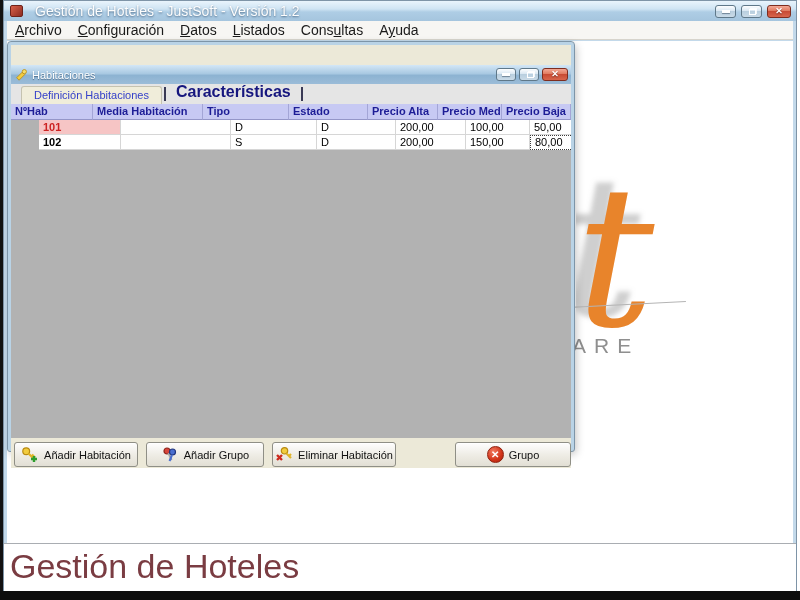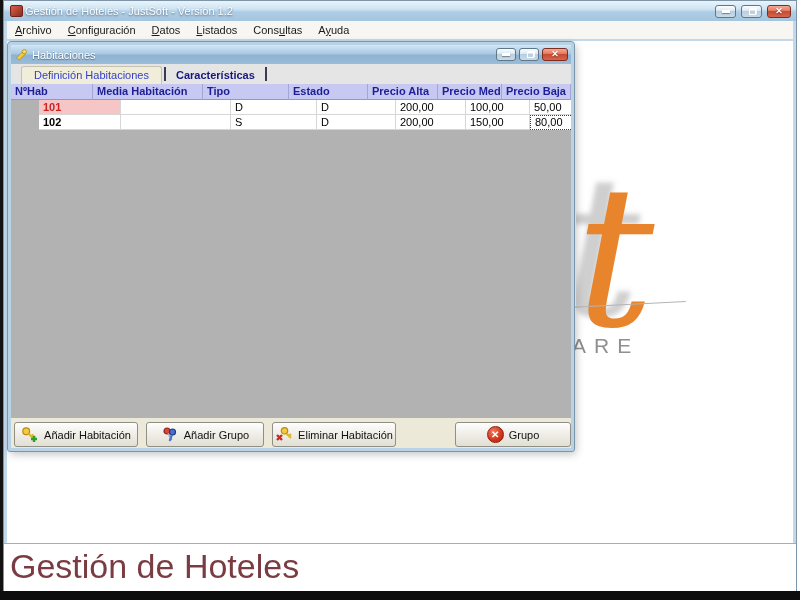--- a/index.html
+++ b/index.html
@@ -10,35 +10,35 @@
 
   .edge-left   { position:absolute; left:0; top:0; width:3px; height:600px; background:#121212; z-index:50; }
   .edge-bottom { position:absolute; left:0; top:591px; width:800px; height:9px; background:#0d0d0d; z-index:50; }
 
   
   .main-window { position:absolute; left:3px; top:0; width:794px; height:591px;
                  background:#c3d9ea; border:1px solid #7e94a7; }
   .main-titlebar { position:absolute; left:0; top:0; right:0; height:20px;
                    background:linear-gradient(to bottom,#e9f4fc 0%,#cfe4f3 40%,#aecde5 55%,#a5c5de 100%);
                    display:flex; align-items:center; padding-left:6px; }
-  .main-title-text { font-size:11px; color:#fdfdfd; text-shadow:0 1px 2px rgba(70,100,130,.9); margin-left:2px; white-space:nowrap; }
+  .main-title-text { font-size:14px; color:#fdfdfd; text-shadow:0 1px 2px rgba(70,100,130,.9); margin-left:12px; white-space:nowrap; }
   .app-icon { width:13px; height:12px; background:linear-gradient(135deg,#d9604a,#8c2b20); border:1px solid #6e221a; border-radius:2px; }
 
   .caption-group { position:absolute; top:4px; right:5px; display:flex; gap:5px; }
   .cap-btn { width:21px; height:13px; border:1px solid #5f7889; border-radius:3px;
              background:linear-gradient(to bottom,#fdfeff,#d9e7f2 45%,#b9cfdf 50%,#cadbe8);
              display:flex; align-items:center; justify-content:center; }
   .cap-btn.close { width:24px; border:1px solid #7e2d1f;
              background:linear-gradient(to bottom,#f3a895,#e07a5f 45%,#c84b34 50%,#d8664c); }
   .glyph-min { width:8px; height:3px; background:#fff; box-shadow:0 1px 1px rgba(60,80,100,.6); }
   .glyph-restore { width:7px; height:6px; border:1px solid #fff; box-shadow:1px -1px 0 0 rgba(255,255,255,.85); margin-left:2px; }
   .glyph-x { color:#fff; font-size:9px; font-weight:bold; line-height:1; text-shadow:0 1px 1px rgba(90,20,10,.7); }
 
   .menu-bar { position:absolute; left:3px; right:3px; top:20px; height:19px; background:#f7f6f3;
-              border-bottom:1px solid #d7d4cc; display:flex; align-items:center; font-size:11px; color:#1a1a1a; }
+              border-bottom:1px solid #d7d4cc; display:flex; align-items:center; font-size:14px; color:#1a1a1a; }
   .menu-item { padding:2px 8px; cursor:default; }
 
   .main-client { position:absolute; left:3px; right:3px; top:40px; bottom:3px; background:#fff; }
 
   
   .logo-t { position:absolute; left:576px; top:158px; width:170px; height:220px; overflow:hidden; z-index:1;
             font-family:"DejaVu Serif", serif; font-style:italic; font-size:195px; line-height:200px;
             color:var(--logo-orange,#e8842b); text-shadow:-14px -10px 5px rgba(160,160,160,.5); }
   .logo-swoosh { position:absolute; left:568px; top:304px; width:118px; height:1px; background:#b4b4b4;
                  transform:rotate(-3deg); z-index:1; }
@@ -49,34 +49,34 @@
   .status-band { position:absolute; left:4px; top:543px; width:792px; height:48px; background:#fff;
                  border-top:1px solid #a9adb2; z-index:2;padding-left:10px; }
   .status-title { position:absolute; left:6px; top:3px; font-size:34px; color:var(--title-maroon,#7a3c42); }
 
   
   .child-window { position:absolute; left:8px; top:42px; width:566px; height:409px; z-index:10;
                   background:#ece9d8; border:3px solid #b9d3e6; outline:1px solid #7d95a8;
                   border-radius:3px 3px 2px 2px; box-shadow:2px 3px 8px rgba(0,0,0,.25); }
   .child-titlebar { position:relative; height:19px;
                     background:linear-gradient(to bottom,#d3e7f6 0%,#a9c9e2 45%,#8db3d2 55%,#9bbcd8 100%);
-                    display:flex; align-items:center; padding-left:4px; }
+                    display:flex; align-items:center; padding-left:4px;margin-top:20px; }
   .child-title-text { font-size:11px; color:#fff; text-shadow:0 1px 1px rgba(70,100,130,.9); margin-left:4px; }
   .child-caption { position:absolute; top:3px; right:3px; display:flex; gap:3px; }
   .cap-btn.small { width:20px; height:13px; }
   .cap-btn.small.close { width:26px; }
 
   .child-content { position:relative; height:384px; background:#b2b2b2; }
 
   .tab-bar { position:absolute; left:0; top:0; right:0; height:20px; background:#e5e5e5;
              display:flex; align-items:flex-end; padding-left:10px; font-size:11px; }
   .tab { padding:2px 12px 3px 12px; }
   .tab.active { color:#3540c9; border:1px solid #c5c2b0; border-bottom:none; border-radius:3px 3px 0 0;
                 background:#f0edda; }
-  .tab.inactive { color:#16167e; font-weight:bold; font-size:11px; padding:2px 8px 3px 8px;margin-top:10px; }
+  .tab.inactive { color:#16167e; font-weight:bold; font-size:16px; padding:2px 8px 3px 8px;margin-top:10px; }
   .tab-sep { width:2px; height:14px; background:#3a3a55; margin:0 2px 3px 2px; }
 
   
   .grid { position:absolute; left:0; top:20px; right:0; bottom:30px; background:#b2b2b2; overflow:hidden; }
   .grid-header-row { display:flex; height:16px; }
   .hcell { background:var(--header-bg,#c7c9f3); color:var(--header-fg,#1d1d96); font-weight:bold; font-size:11px;
            padding:1px 0 0 4px; border-right:1px solid #a3a5d6; border-bottom:1px solid #9496c8;
            overflow:hidden; white-space:nowrap; flex:none; }
   .grid-row { display:flex; height:15px; background:#fff;margin-left:28px; }
   .cell { font-size:11px; padding:0 0 0 4px; border-right:1px solid #d6d6d6; border-bottom:1px solid #d6d6d6;

